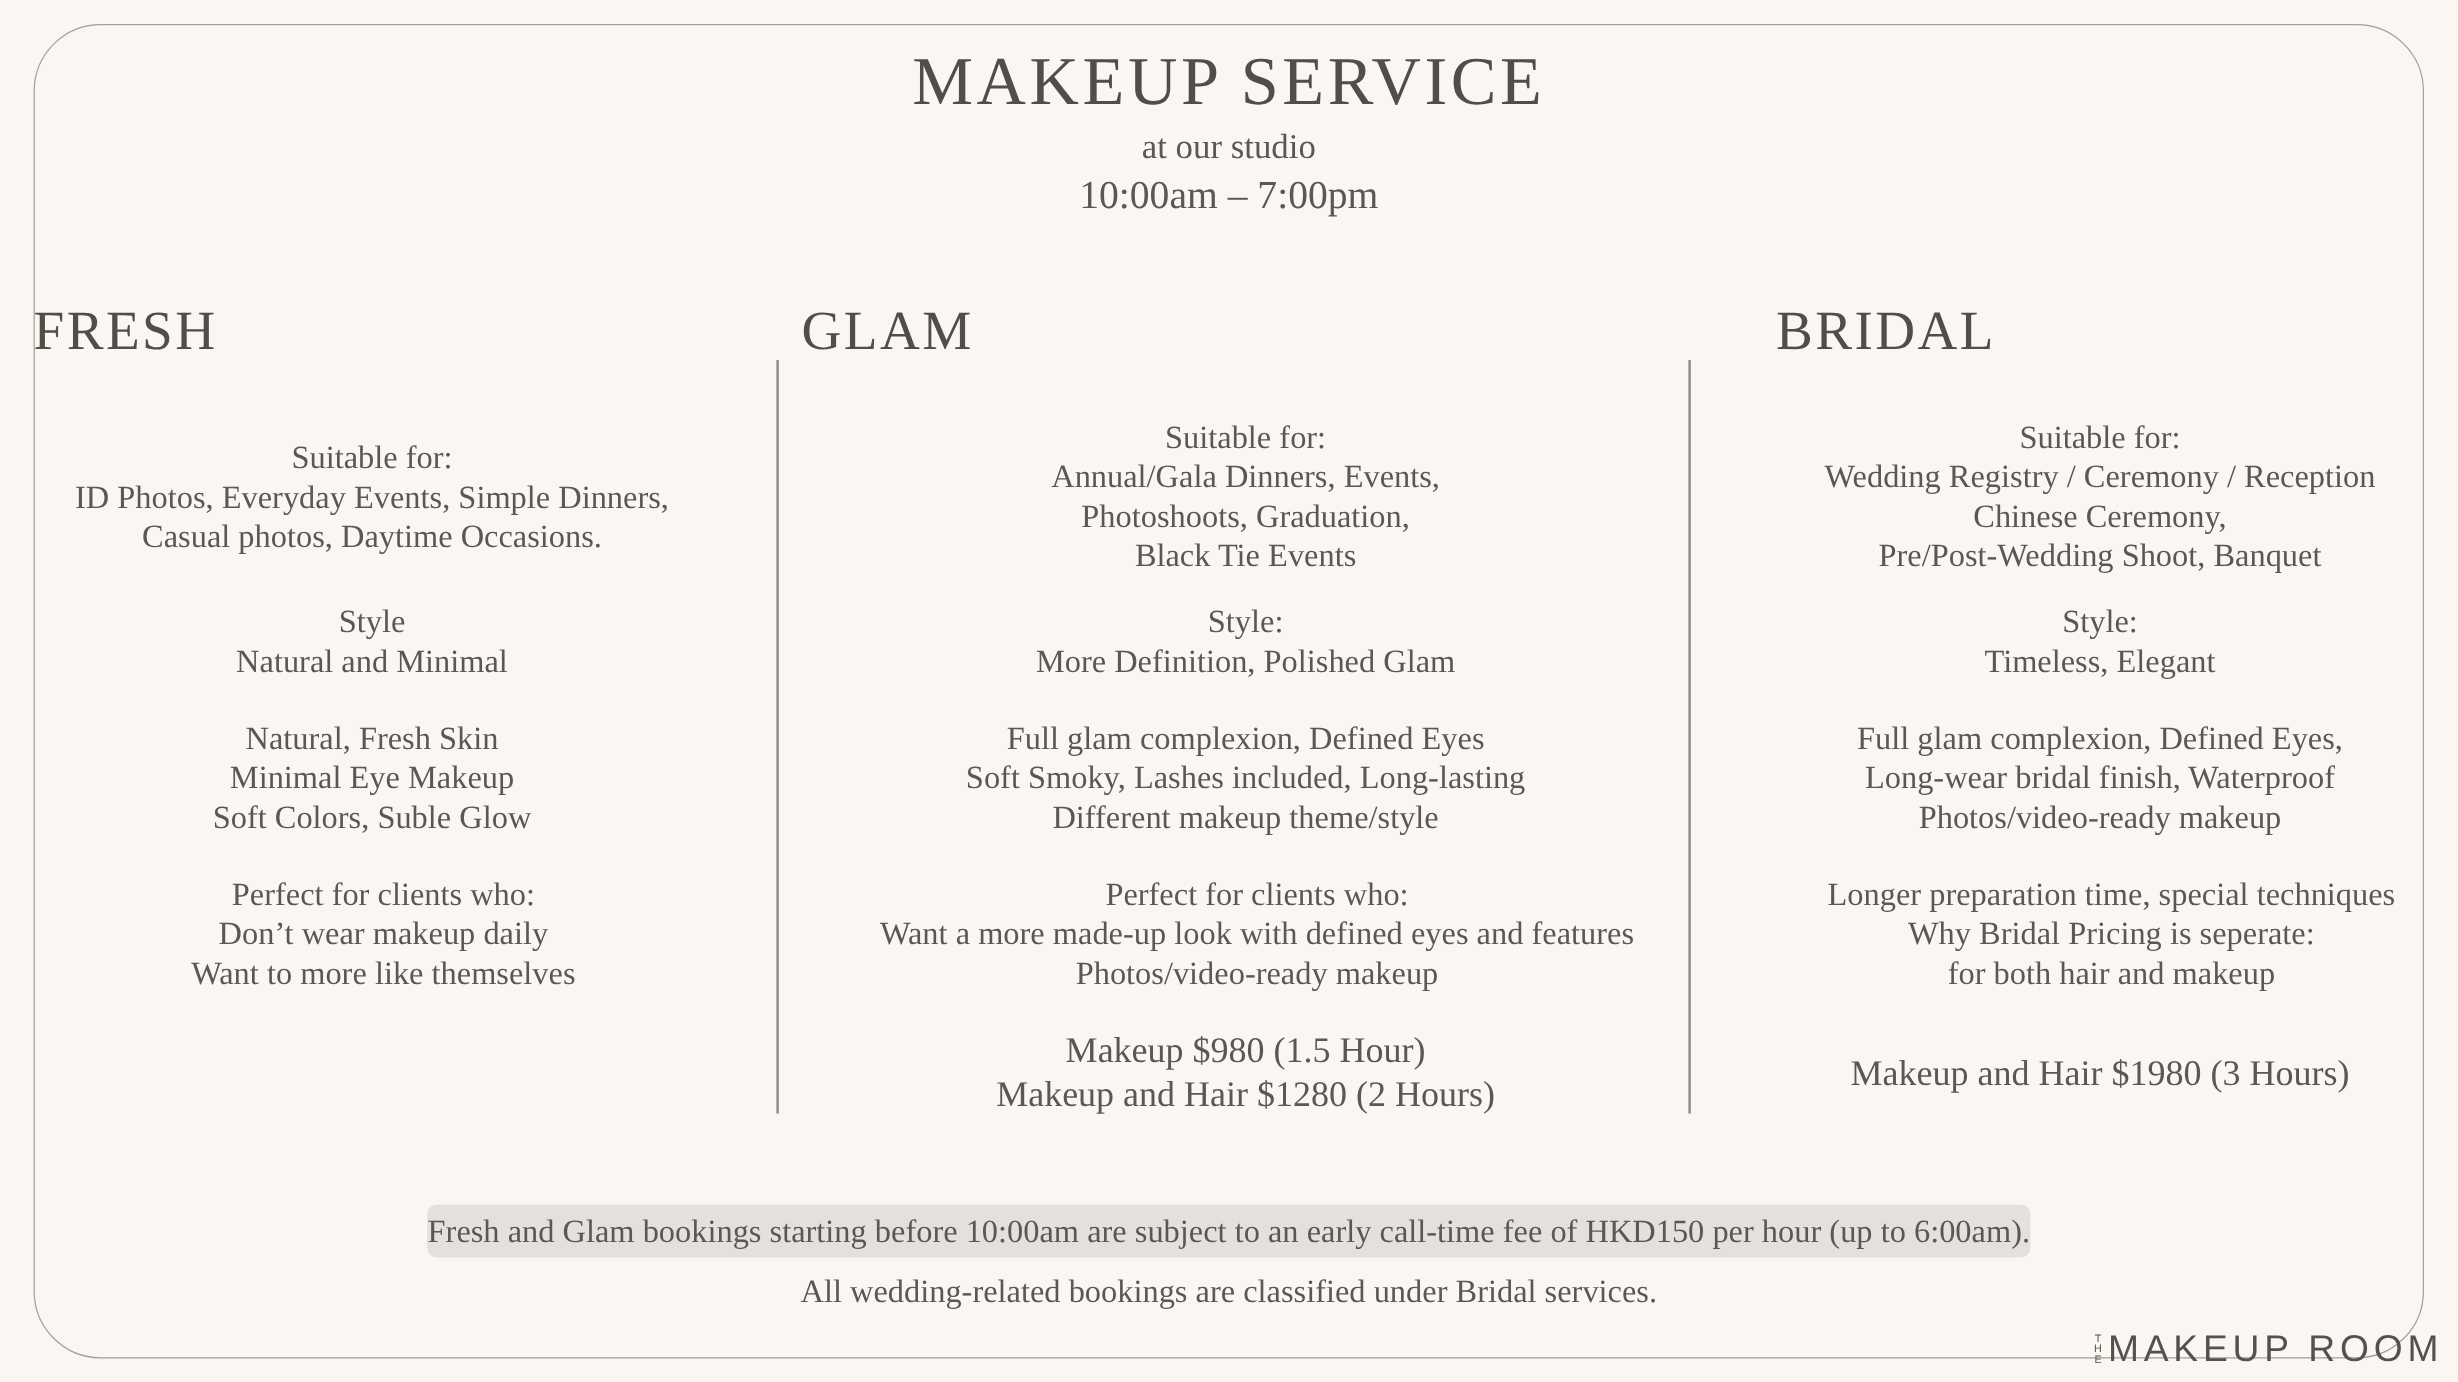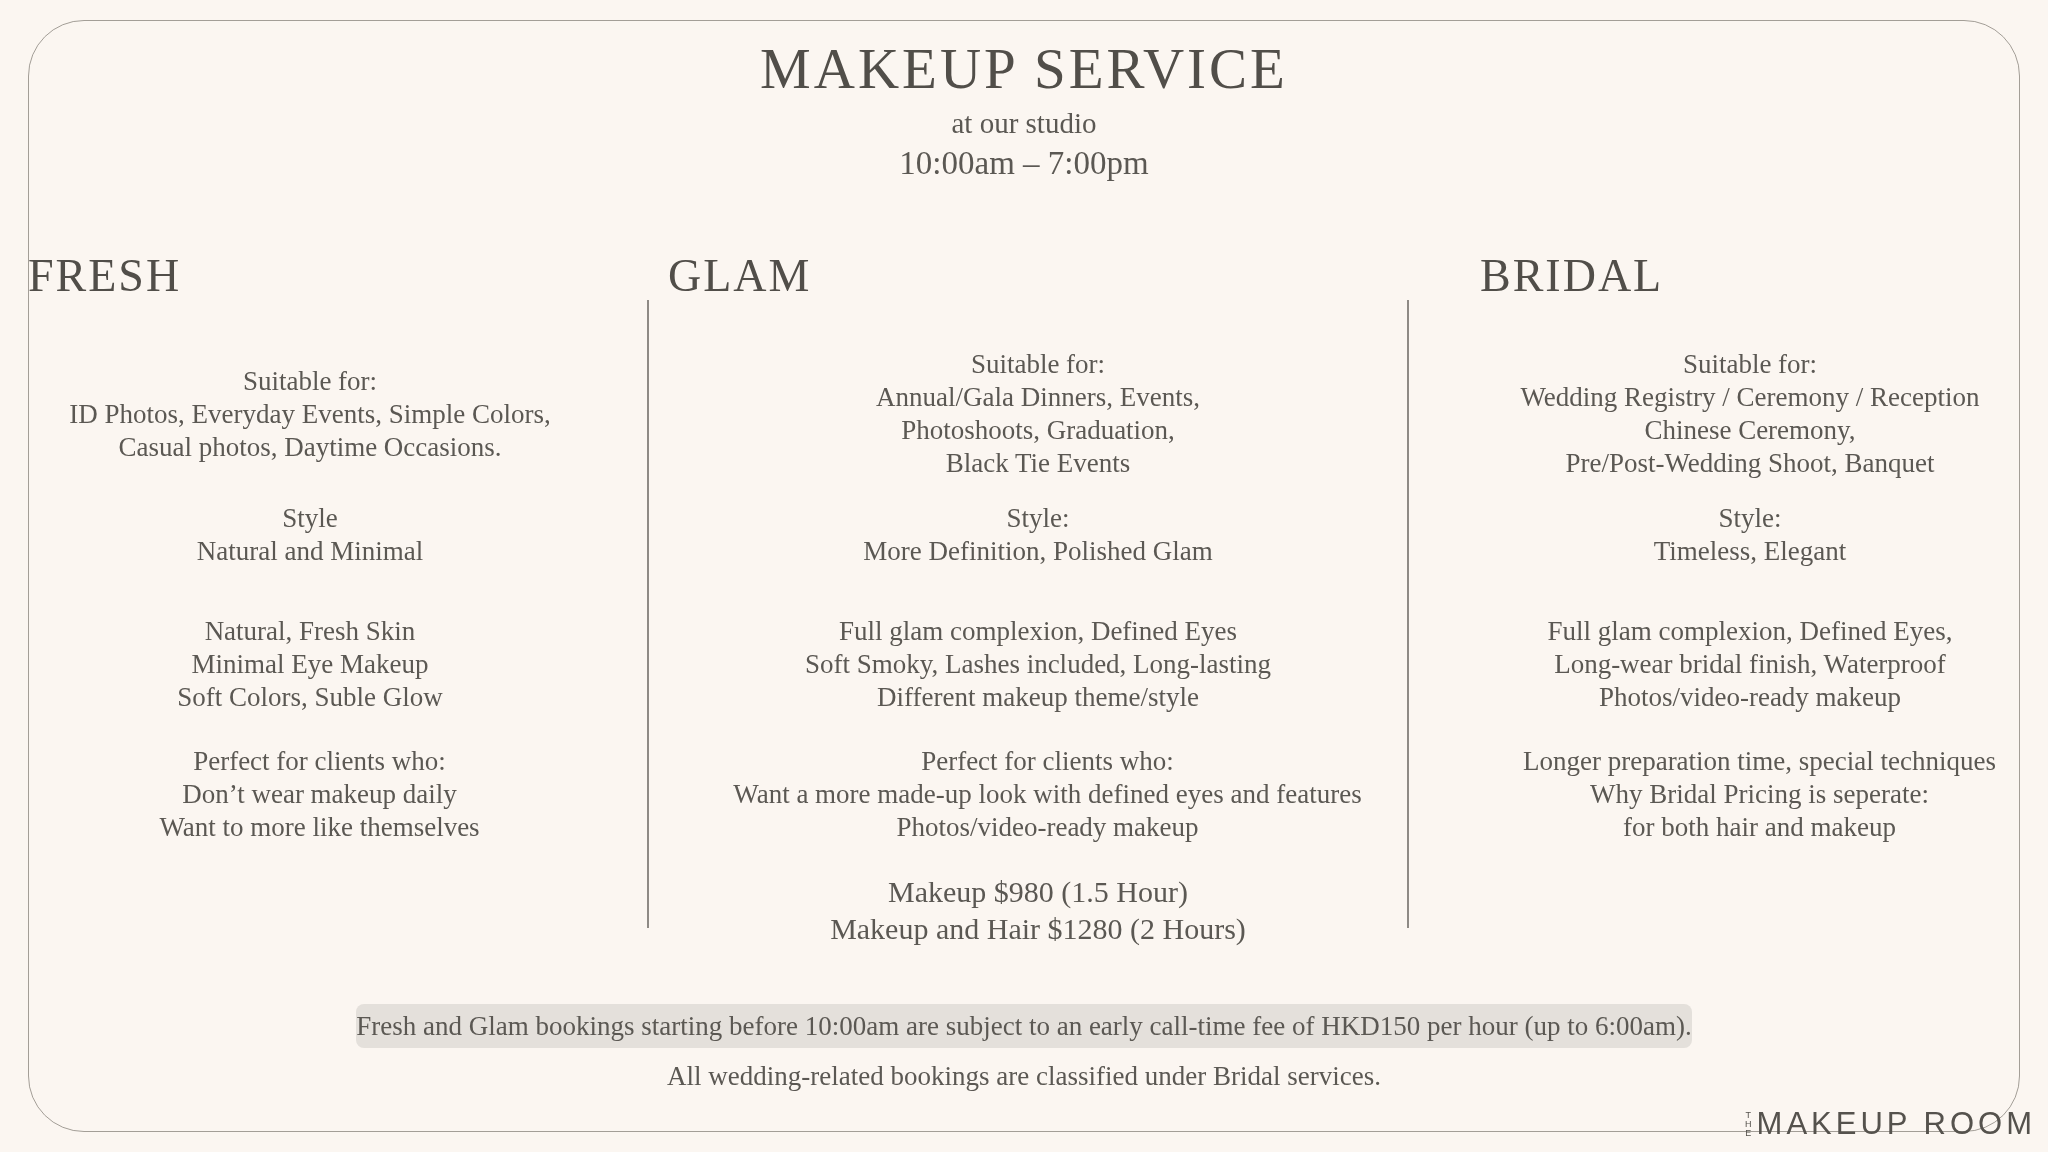--- a/index.html
+++ b/index.html
@@ -33,21 +33,21 @@
   .col-title {
     font-size:46px; font-weight:400; letter-spacing:2px; text-align:left;
     line-height:56px; color:var(--heading, #514e49);
   }
   .slots { margin-top:44px; }
   .slot  { display:flex; flex-direction:column; justify-content:center; align-items:center; }
   .line  { font-size:27px; line-height:33px; white-space:nowrap; text-align:center; }
   .price { font-size:30px; line-height:37px; }
   .s1 { height:132px; }
   .s2 { height:66px;  margin-top:22px; }
-  .s3 { height:113px; margin-top:40px; }
+  .s3 { height:113px; margin-top:24px; }
   .s4 { height:99px;  margin-top:24px;padding-left:19px; }
   .s5 { height:80px;  margin-top:26px; }
 
   .divider { position:absolute; top:300px; width:2px; height:628px; background:var(--divider, #8e8a85); }
   .divider.d1 { left:647px; }
   .divider.d2 { left:1407px; }
 
   .footer { position:absolute; left:0; top:1004px; width:100%; text-align:center; }
   .note-pill {
     display:inline-block; background:var(--highlight, #e4e0db);
@@ -80,21 +80,21 @@
     <div class="subtitle">at our studio</div>
     <div class="hours">10:00am – 7:00pm</div>
   </div>
 
   <div class="columns">
     <section class="column">
       <h2 class="col-title">FRESH</h2>
       <div class="slots">
           <div class="slot s1">
             <p class="line">Suitable for:</p>
-            <p class="line">ID Photos, Everyday Events, Simple Colors,</p>
+            <p class="line">ID Photos, Everyday Events, Simple Dinners,</p>
             <p class="line">Casual photos, Daytime Occasions.</p>
           </div>
           <div class="slot s2">
             <p class="line">Style</p>
             <p class="line">Natural and Minimal</p>
           </div>
           <div class="slot s3">
             <p class="line">Natural, Fresh Skin</p>
             <p class="line">Minimal Eye Makeup</p>
             <p class="line">Soft Colors, Suble Glow</p>
@@ -153,20 +153,23 @@
           <div class="slot s3">
             <p class="line">Full glam complexion, Defined Eyes,</p>
             <p class="line">Long-wear bridal finish, Waterproof</p>
             <p class="line">Photos/video-ready makeup</p>
           </div>
           <div class="slot s4">
             <p class="line">Longer preparation time, special techniques</p>
             <p class="line">Why Bridal Pricing is seperate:</p>
             <p class="line">for both hair and makeup</p>
           </div>
+          <div class="slot s5">
+            <p class="line price">Makeup and Hair $1980 (3 Hours)</p>
+          </div>
         </div>
     </section>
   </div>
 
   <div class="divider d1"></div>
   <div class="divider d2"></div>
 
   <div class="footer">
     <span class="note-pill">Fresh and Glam bookings starting before 10:00am are subject to an early call-time fee of HKD150 per hour (up to 6:00am).</span>
     <div class="footer-line fl1">All wedding-related bookings are classified under Bridal services.</div>

